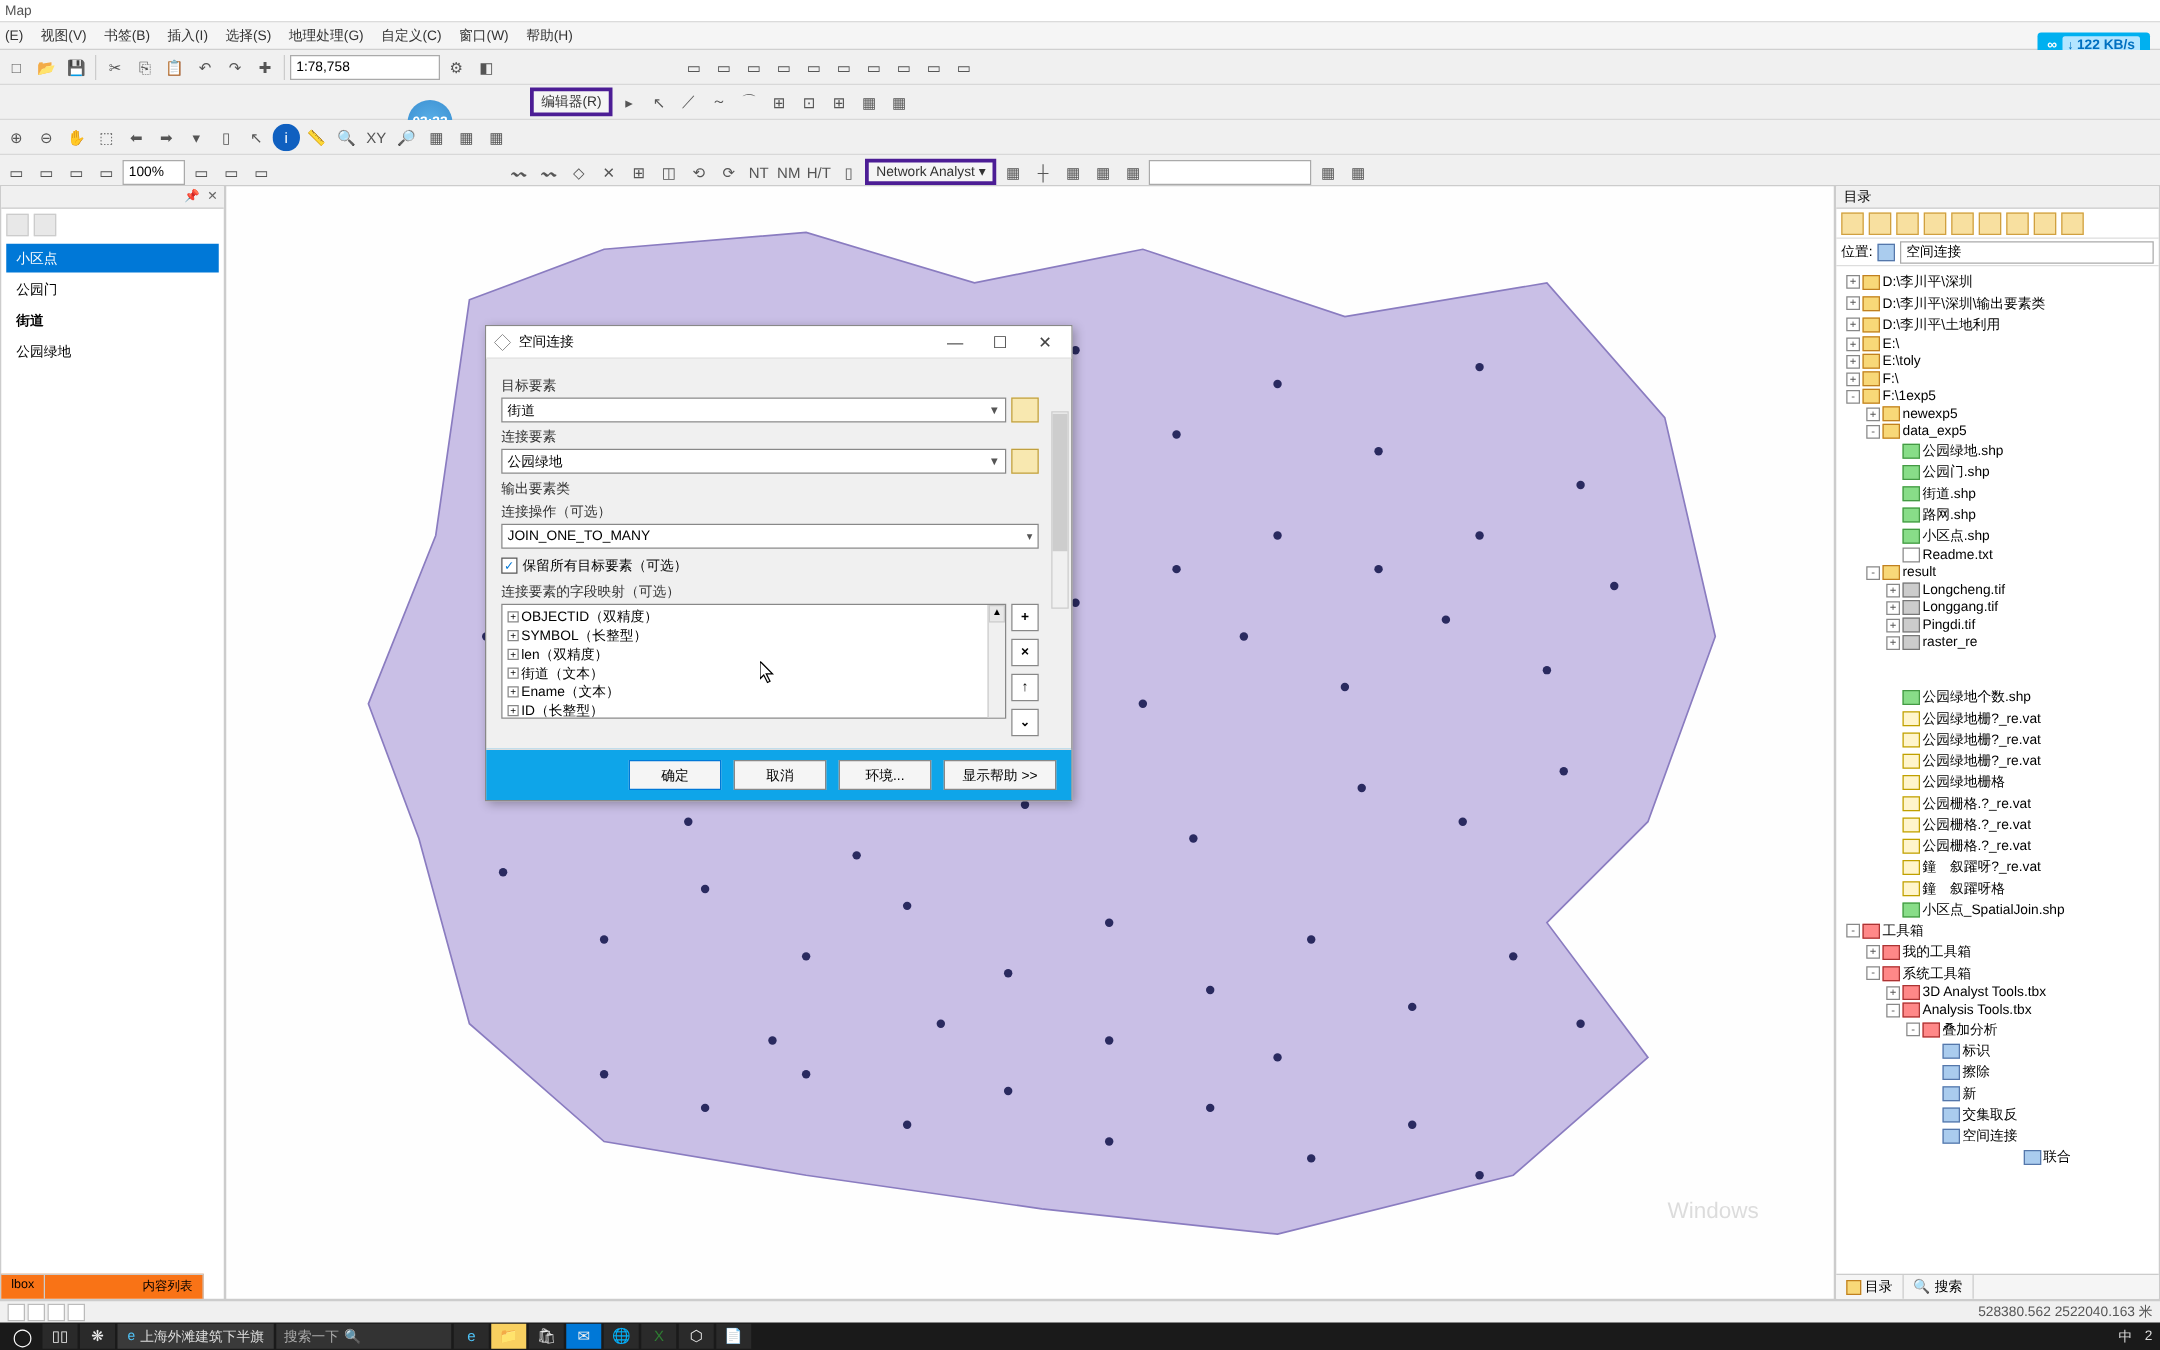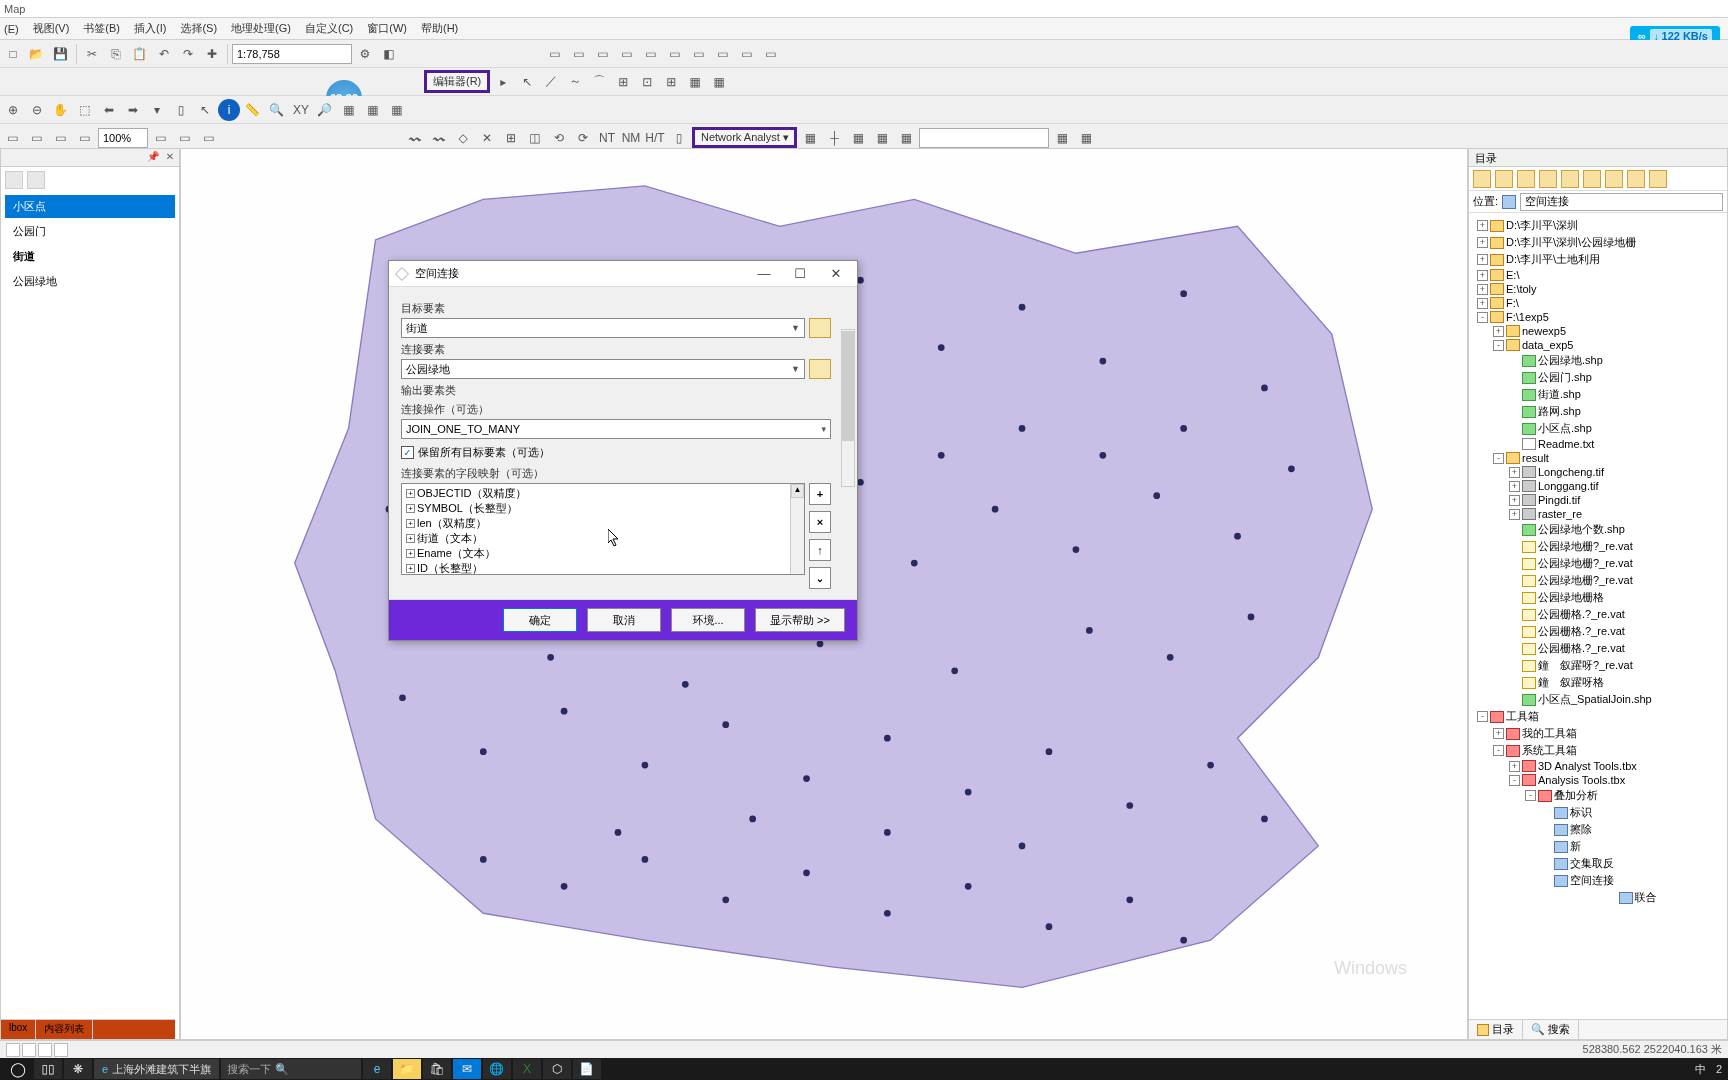--- a/index.html
+++ b/index.html
@@ -30,21 +30,21 @@
 
 
 .left-panel { width: 180px; background: #fff; border: 1px solid #ccc; position: relative; }
 .left-panel-header { height: 18px; background: #f0f0f0; border-bottom: 1px solid #ccc; display: flex; justify-content: flex-end; align-items: center; padding-right: 2px; gap: 2px; }
 .left-panel-header .pin, .left-panel-header .close { width: 14px; height: 14px; text-align: center; font-size: 10px; color: #666; }
 .left-icons { padding: 4px; display: flex; gap: 4px; }
 .left-icons .ic { width: 18px; height: 18px; background: #e8e8e8; border: 1px solid #ccc; }
 .toc-item { padding: 4px 8px; margin: 2px 4px; }
 .toc-item.sel { background: #0078d7; color: #fff; }
 .toc-item.bold { font-weight: bold; }
-.bottom-tabs { position: absolute; bottom: 0; left: 0; right: 4px; height: 20px; border-top: 1px solid #ccc; display: flex; background: #c2410c; }
+.bottom-tabs { position: absolute; bottom: 0; left: 0; right: 16px; height: 20px; border-top: 1px solid #ccc; display: flex; background: #f97316; justify-content: space-between; }
 .bottom-tabs .tab { padding: 2px 8px; border-right: 1px solid #ccc; font-size: 10px; }
 
 
 .map-area { flex: 1; position: relative; background: #fefefe; border: 1px solid #ccc; }
 .map-shape { position: absolute; inset: 10px 18px 18px 10px; }
 .map-shape svg { width: 100%; height: 100%; }
 
 
 .catalog-panel { width: 260px; background: #fff; border: 1px solid #ccc; display: flex; flex-direction: column; }
 .catalog-title { height: 18px; background: #f0f0f0; border-bottom: 1px solid #ccc; padding-left: 6px; font-size: 11px; line-height: 18px; }
@@ -87,21 +87,21 @@
 .dialog-body .chk-row { margin: 6px 0; display: flex; align-items: center; gap: 4px; }
 .dialog-body .chk { width: 13px; height: 13px; border: 1px solid #555; background: #fff; display: flex; align-items: center; justify-content: center; color: #0078d7; font-size: 10px; }
 .field-map { height: 92px; border: 1px solid #888; background: #fff; overflow: hidden; position: relative; }
 .field-map .fm-list { position: absolute; inset: 0 14px 0 0; overflow: hidden; padding: 2px; }
 .field-map .fm-item { font-size: 11px; padding: 0 2px; display: flex; align-items: center; gap: 2px; }
 .field-map .fm-item .exp { width: 9px; height: 9px; border: 1px solid #888; font-size: 8px; line-height: 7px; text-align: center; }
 .field-map-scroll { position: absolute; right: 0; top: 0; bottom: 0; width: 14px; background: #f0f0f0; border-left: 1px solid #ccc; }
 .field-map-scroll .sa { height: 14px; text-align: center; font-size: 8px; background: #e8e8e8; border: 1px solid #ccc; }
 .dialog-scroll { position: absolute; right: 2px; top: 42px; width: 14px; height: 158px; background: #f0f0f0; border: 1px solid #ccc; }
 .dialog-scroll::before { content: ""; display: block; width: 12px; height: 110px; background: #cdcdcd; margin: 1px auto; }
-.dialog-buttons { padding: 8px 12px; display: flex; justify-content: flex-end; gap: 10px; border-top: 1px solid #ddd; background: #6d28d9; }
+.dialog-buttons { padding: 8px 12px; display: flex; justify-content: flex-end; gap: 10px; border-top: 1px solid #ddd; background: #0ea5e9; }
 .dialog-buttons button { width: 74px; height: 24px; border: 1px solid #888; background: #f5f5f5; font-size: 11px; }
 .dialog-buttons button.primary { border: 1px solid #0078d7; }
 
 
 .taskbar { position: absolute; bottom: 0; left: 0; right: 0; height: 22px; background: #1a1a1a; display: flex; align-items: center; padding-left: 4px; gap: 2px; }
 .taskbar .tb-ic { width: 28px; height: 20px; display: flex; align-items: center; justify-content: center; color: #eee; font-size: 12px; background: #2a2a2a; }
 .taskbar .tb-ic.start { background: none; color: #fff; font-size: 14px; }
 .taskbar .search-box { width: 140px; height: 20px; background: #333; display: flex; align-items: center; padding: 0 6px; color: #aaa; font-size: 10px; gap: 4px; }
 .taskbar .browser-tab { height: 20px; background: #3a3a3a; display: flex; align-items: center; padding: 0 8px; color: #ddd; font-size: 10px; gap: 4px; }
 .taskbar-right { margin-left: auto; display: flex; align-items: center; gap: 10px; padding-right: 6px; color: #ddd; font-size: 10px; }
@@ -369,21 +369,21 @@
     </div>
     <div class="tree" id="catalog-tree">
         <div class="node" style="padding-left: 4px;">
           <span class="exp">+</span>
           <span class="ic ic-folder"></span>
           <span>D:\李川平\深圳</span>
         </div>
         <div class="node" style="padding-left: 4px;">
           <span class="exp">+</span>
           <span class="ic ic-folder"></span>
-          <span>D:\李川平\深圳\公园绿地栅</span>
+          <span>D:\李川平\深圳\输出要素类</span>
         </div>
         <div class="node" style="padding-left: 4px;">
           <span class="exp">+</span>
           <span class="ic ic-folder"></span>
           <span>D:\李川平\土地利用</span>
         </div>
         <div class="node" style="padding-left: 4px;">
           <span class="exp">+</span>
           <span class="ic ic-folder"></span>
           <span>E:\</span>
@@ -461,21 +461,21 @@
         <div class="node" style="padding-left: 36px;">
           <span class="exp">+</span>
           <span class="ic ic-tif"></span>
           <span>Pingdi.tif</span>
         </div>
         <div class="node" style="padding-left: 36px;">
           <span class="exp">+</span>
           <span class="ic ic-tif"></span>
           <span>raster_re</span>
         </div>
-        <div class="node" style="padding-left: 36px;">
+        <div class="node" style="padding-left: 36px; margin-top: 28px;">
           <span class="exp" style="visibility: hidden;"> </span>
           <span class="ic ic-shp"></span>
           <span>公园绿地个数.shp</span>
         </div>
         <div class="node" style="padding-left: 36px;">
           <span class="exp" style="visibility: hidden;"> </span>
           <span class="ic ic-tbl"></span>
           <span>公园绿地栅?_re.vat</span>
         </div>
         <div class="node" style="padding-left: 36px;">

